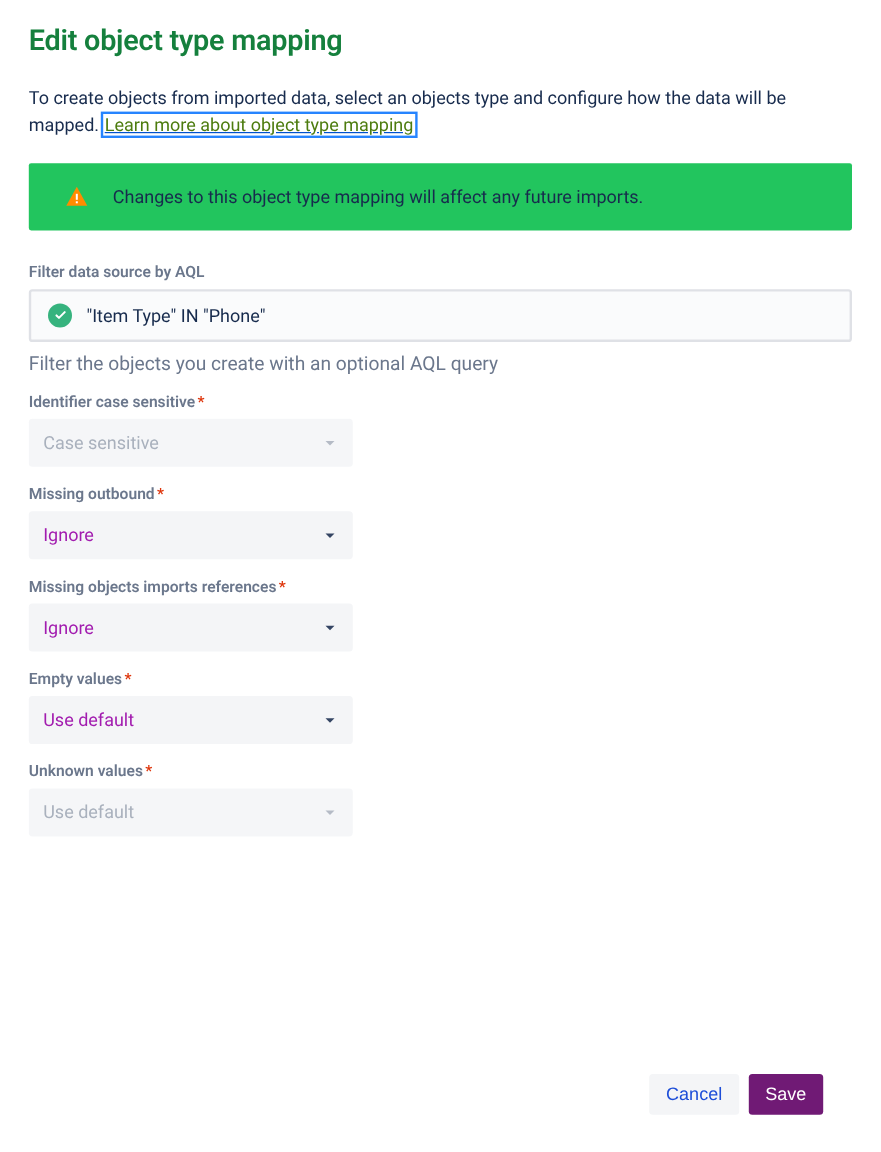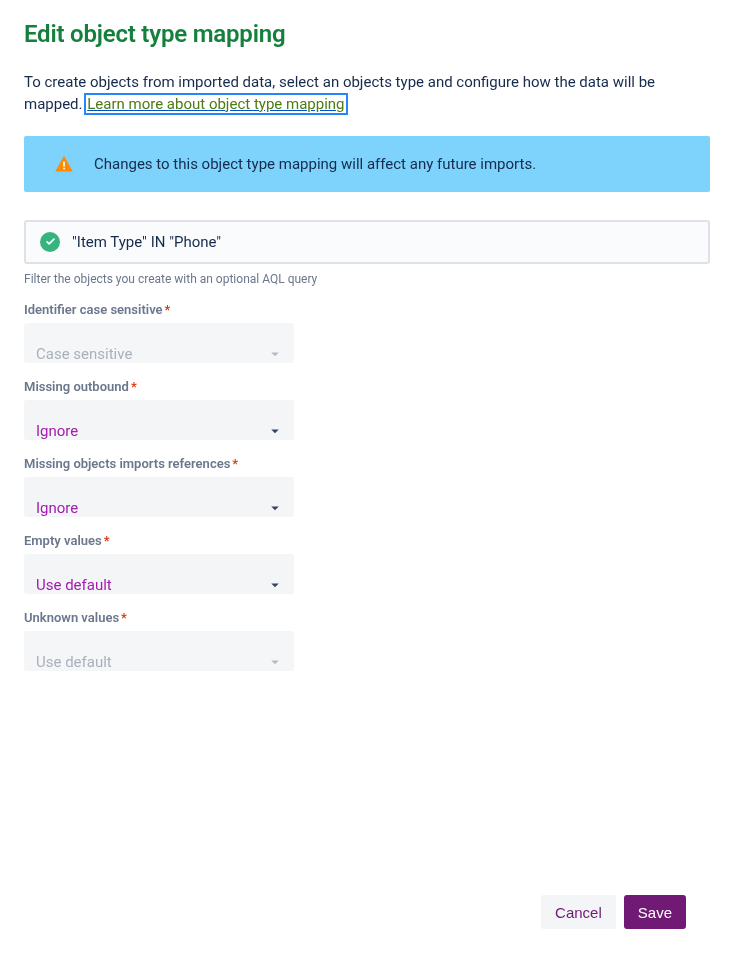--- a/index.html
+++ b/index.html
@@ -28,21 +28,21 @@
       text-decoration: underline;
       text-decoration-color: #0052CC;
       cursor: pointer;
       outline: 2px solid #2684FF;
       outline-offset: 0px;
       padding: 0 1px;
     }
     .banner {
       display: flex;
       align-items: center;
-      background: #7dd3fc;
+      background: #22c55e;
       padding: 18px 18px 18px 30px;
       margin-bottom: 28px;
       border-radius: 2px;
     }
     .banner-icon {
       width: 20px;
       height: 20px;
       flex-shrink: 0;
       margin-right: 20px;
     }
@@ -67,35 +67,35 @@
       align-items: center;
       cursor: text;
     }
     .check-icon {
       width: 20px; height: 20px; border-radius: 50%;
       background: #36B37E; display: inline-flex; align-items: center; justify-content: center;
       margin-right: 12px; flex-shrink: 0;
     }
     .aql-text { font-size: 15px; color: #172B4D; }
     .helper-text {
-      font-size: 12px;
+      font-size: 16px;
       color: #6B778C;
       margin-bottom: 16px;
     }
     .form-group { margin-bottom: 16px; }
     .select-label {
       font-size: 13px;
       font-weight: 600;
       color: #6B778C;
       margin-bottom: 6px;
       display: block;
     }
     .select-box {
       display: flex;
-      align-items: flex-end;
+      align-items: center;
       justify-content: space-between;
       width: 270px;
       height: 40px;
       background: #F4F5F7;
       border-radius: 3px;
       padding: 0 10px 0 12px;
       cursor: pointer;
       user-select: none;
     }
     .select-box.disabled { cursor: default; opacity: 0.82; }
@@ -115,21 +115,21 @@
       padding: 0 14px;
       border-radius: 3px;
       border: none;
       font-size: 15px;
       font-weight: 500;
       cursor: pointer;
       display: inline-flex;
       align-items: center;
       justify-content: center;
     }
-    .btn-secondary { background: #F4F5F7; color: #701a75; }
+    .btn-secondary { background: #F4F5F7; color: #1d4ed8; }
     .btn-primary { background: #701a75; color: #fff; }
     .container { position: relative; height: 940px; }
   </style>
 </head>
 <body>
 <div class="container">
 
 <h1 class="page-title">Edit object type mapping</h1>
 
 <p class="description">
@@ -140,20 +140,21 @@
   <span class="banner-icon">
     <svg viewBox="0 0 24 24" width="20" height="20">
           <path fill="#FF8B00" d="M12 2L1.5 21h21L12 2z"></path>
           <rect x="11" y="9" width="2" height="6" fill="#fff"></rect>
           <rect x="11" y="16.5" width="2" height="2" fill="#fff"></rect>
         </svg>
   </span>
   <span class="banner-text">Changes to this object type mapping will affect any future imports.</span>
 </div>
 
+<div class="field-label">Filter data source by AQL</div>
 <div class="aql-box">
   <span class="check-icon">
     <svg viewBox="0 0 16 16" width="11" height="11">
           <path fill="none" stroke="#fff" stroke-width="2.5" stroke-linecap="round" stroke-linejoin="round" d="M3 8.5l3 3 7-7"></path>
         </svg>
   </span>
   <span class="aql-text">"Item Type" IN "Phone"</span>
 </div>
 <div class="helper-text">Filter the objects you create with an optional AQL query</div>
 

